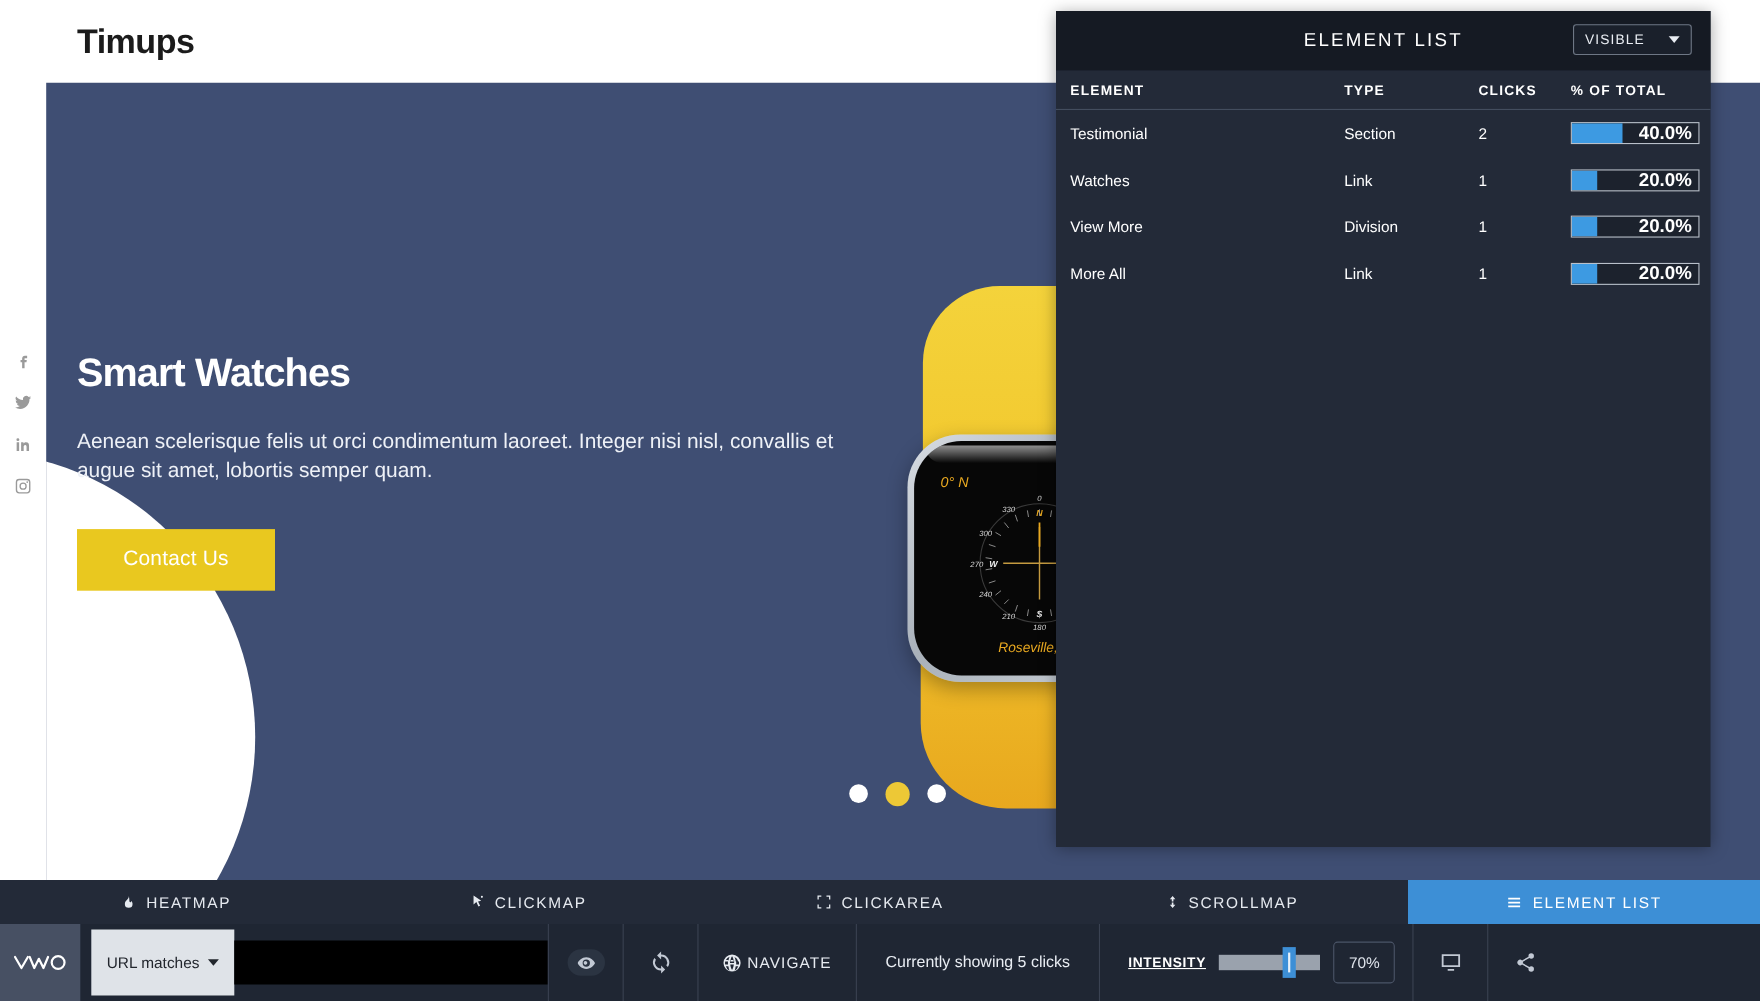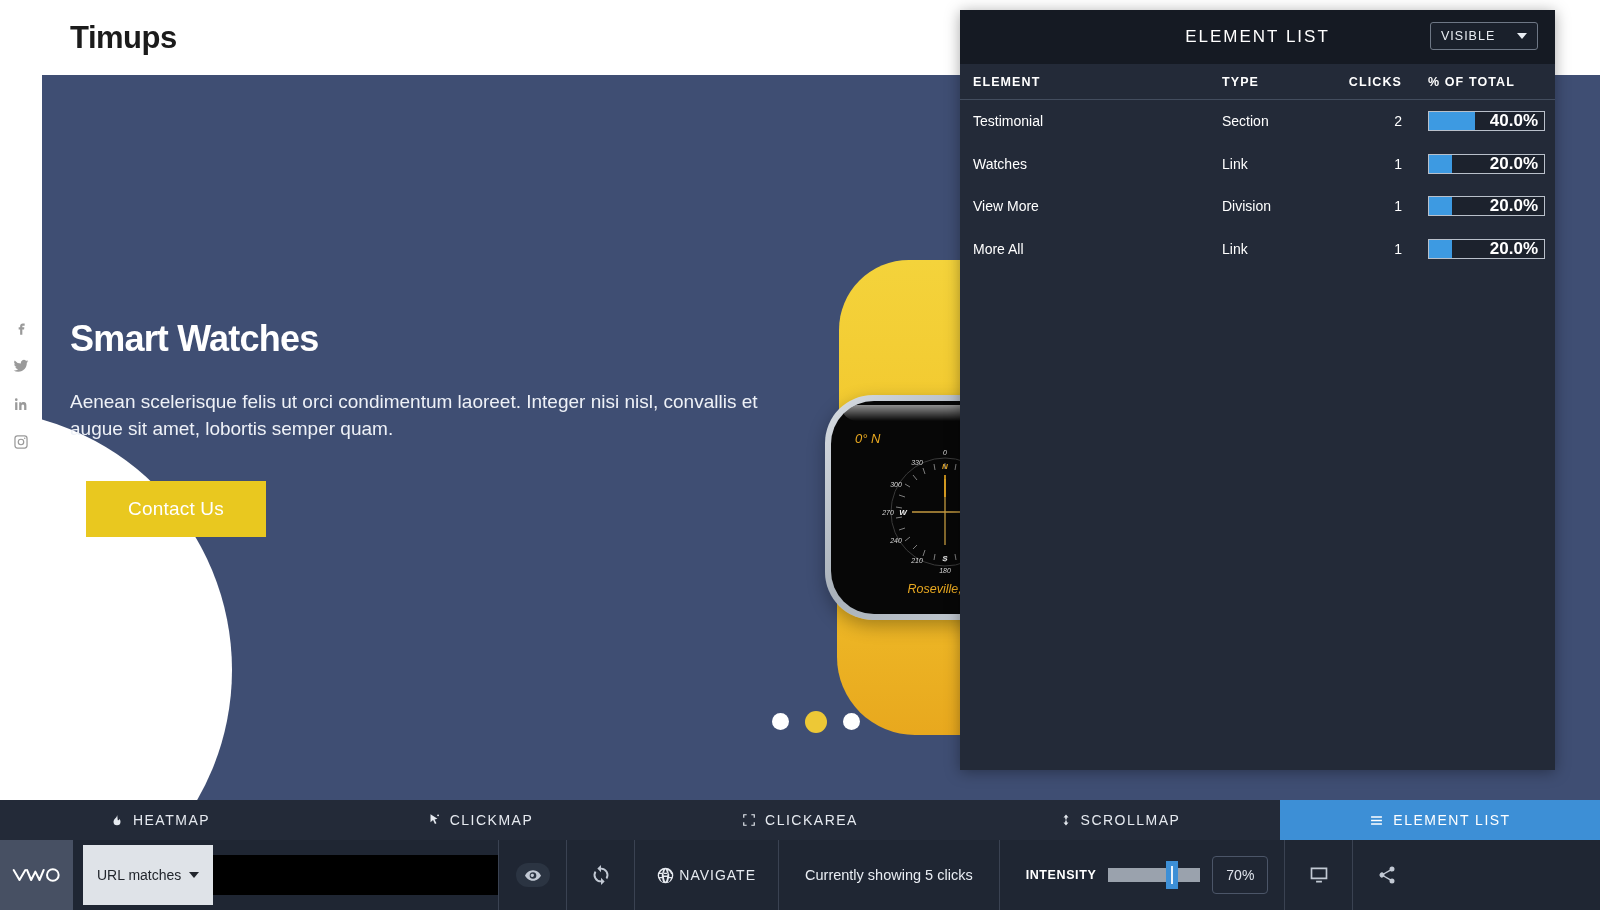--- a/index.html
+++ b/index.html
@@ -45,21 +45,20 @@
     letter-spacing: -0.8px; line-height: 1.05;
   }
   .hero-sub {
     margin-top: 30px; font-size: 19px; color: #eef1f7; line-height: 1.45; max-width: 730px;
   }
   .hero-btn {
     display: inline-block; margin-top: 38px;
     background: #e9c81f; color: #ffffff;
     font-size: 19px; padding: 17px 42px; border: none; cursor: pointer;
     letter-spacing: .2px;
-    margin-left: 16px;
   }
 
   .social-rail {
     position: absolute; left: 0; top: 320px; width: 42px;
     display: flex; flex-direction: column; align-items: center; gap: 22px;
     z-index: 5;
   }
   .social-rail svg { fill: #9a9a9a; display: block; cursor: pointer; }
 
   
@@ -127,21 +126,21 @@
     border-right: 5.5px solid transparent; border-top: 6.5px solid #e9edf3;
   }
 
   .elpanel-cols {
     display: flex; align-items: center; height: 36px;
     background: #232a38; border-bottom: 1px solid #434d5e;
     font-size: 12.5px; letter-spacing: 1.1px; color: #ffffff; font-weight: bold;
   }
   .c-el { width: 262px; padding-left: 13px; }
   .c-ty { width: 122px; }
-  .c-cl { width: 78px; text-align: right; padding-right: 20px;}
+  .c-cl { width: 78px; text-align: left; padding-right: 20px;}
   .c-pt { flex: 1; padding-left: 6px; }
 
   .elrow { display: flex; align-items: center; height: 42.5px; font-size: 14px; color: #ffffff; cursor: pointer; }
   .elrow .c-el { color: #ffffff; }
   .elrow .c-ty { color: #ffffff; }
   .elrow .c-cl { color: #ffffff; }
   .bar-outer {
     position: relative; width: 117px; height: 20px;
     background: #1c222d; border: 1.5px solid #b9c0ca; overflow: hidden;
   }
@@ -202,21 +201,21 @@
     font-size: 14px; letter-spacing: 1px; color: #e6eaf0; cursor: pointer; white-space: nowrap;
   }
   .navigate-btn svg { fill: #e6eaf0; }
   .showing {
     height: 70px; display: flex; align-items: center; padding: 0 26px;
     font-size: 14.5px; color: #e9edf3; white-space: nowrap;
   }
   .intensity-wrap {
     height: 70px; display: flex; align-items: center; gap: 12px; padding: 0 16px 0 26px;
   }
-  .intensity-label { font-size: 12.5px; letter-spacing: .6px; color: #ffffff; font-weight: bold; }
+  .intensity-label { font-size: 12.5px; letter-spacing: .6px; color: #ffffff; font-weight: bold; text-decoration: underline; }
   .slider {
     position: relative; width: 92px; height: 14px; background: #9aa2ad;
   }
   .slider-knob {
     position: absolute; top: -7px; width: 12px; height: 28px; background: #3d8fd6;
   }
   .slider-knob::after {
     content: ""; position: absolute; left: 5px; top: 5px; width: 2px; height: 18px;
     background: #e9f2fb;
   }

